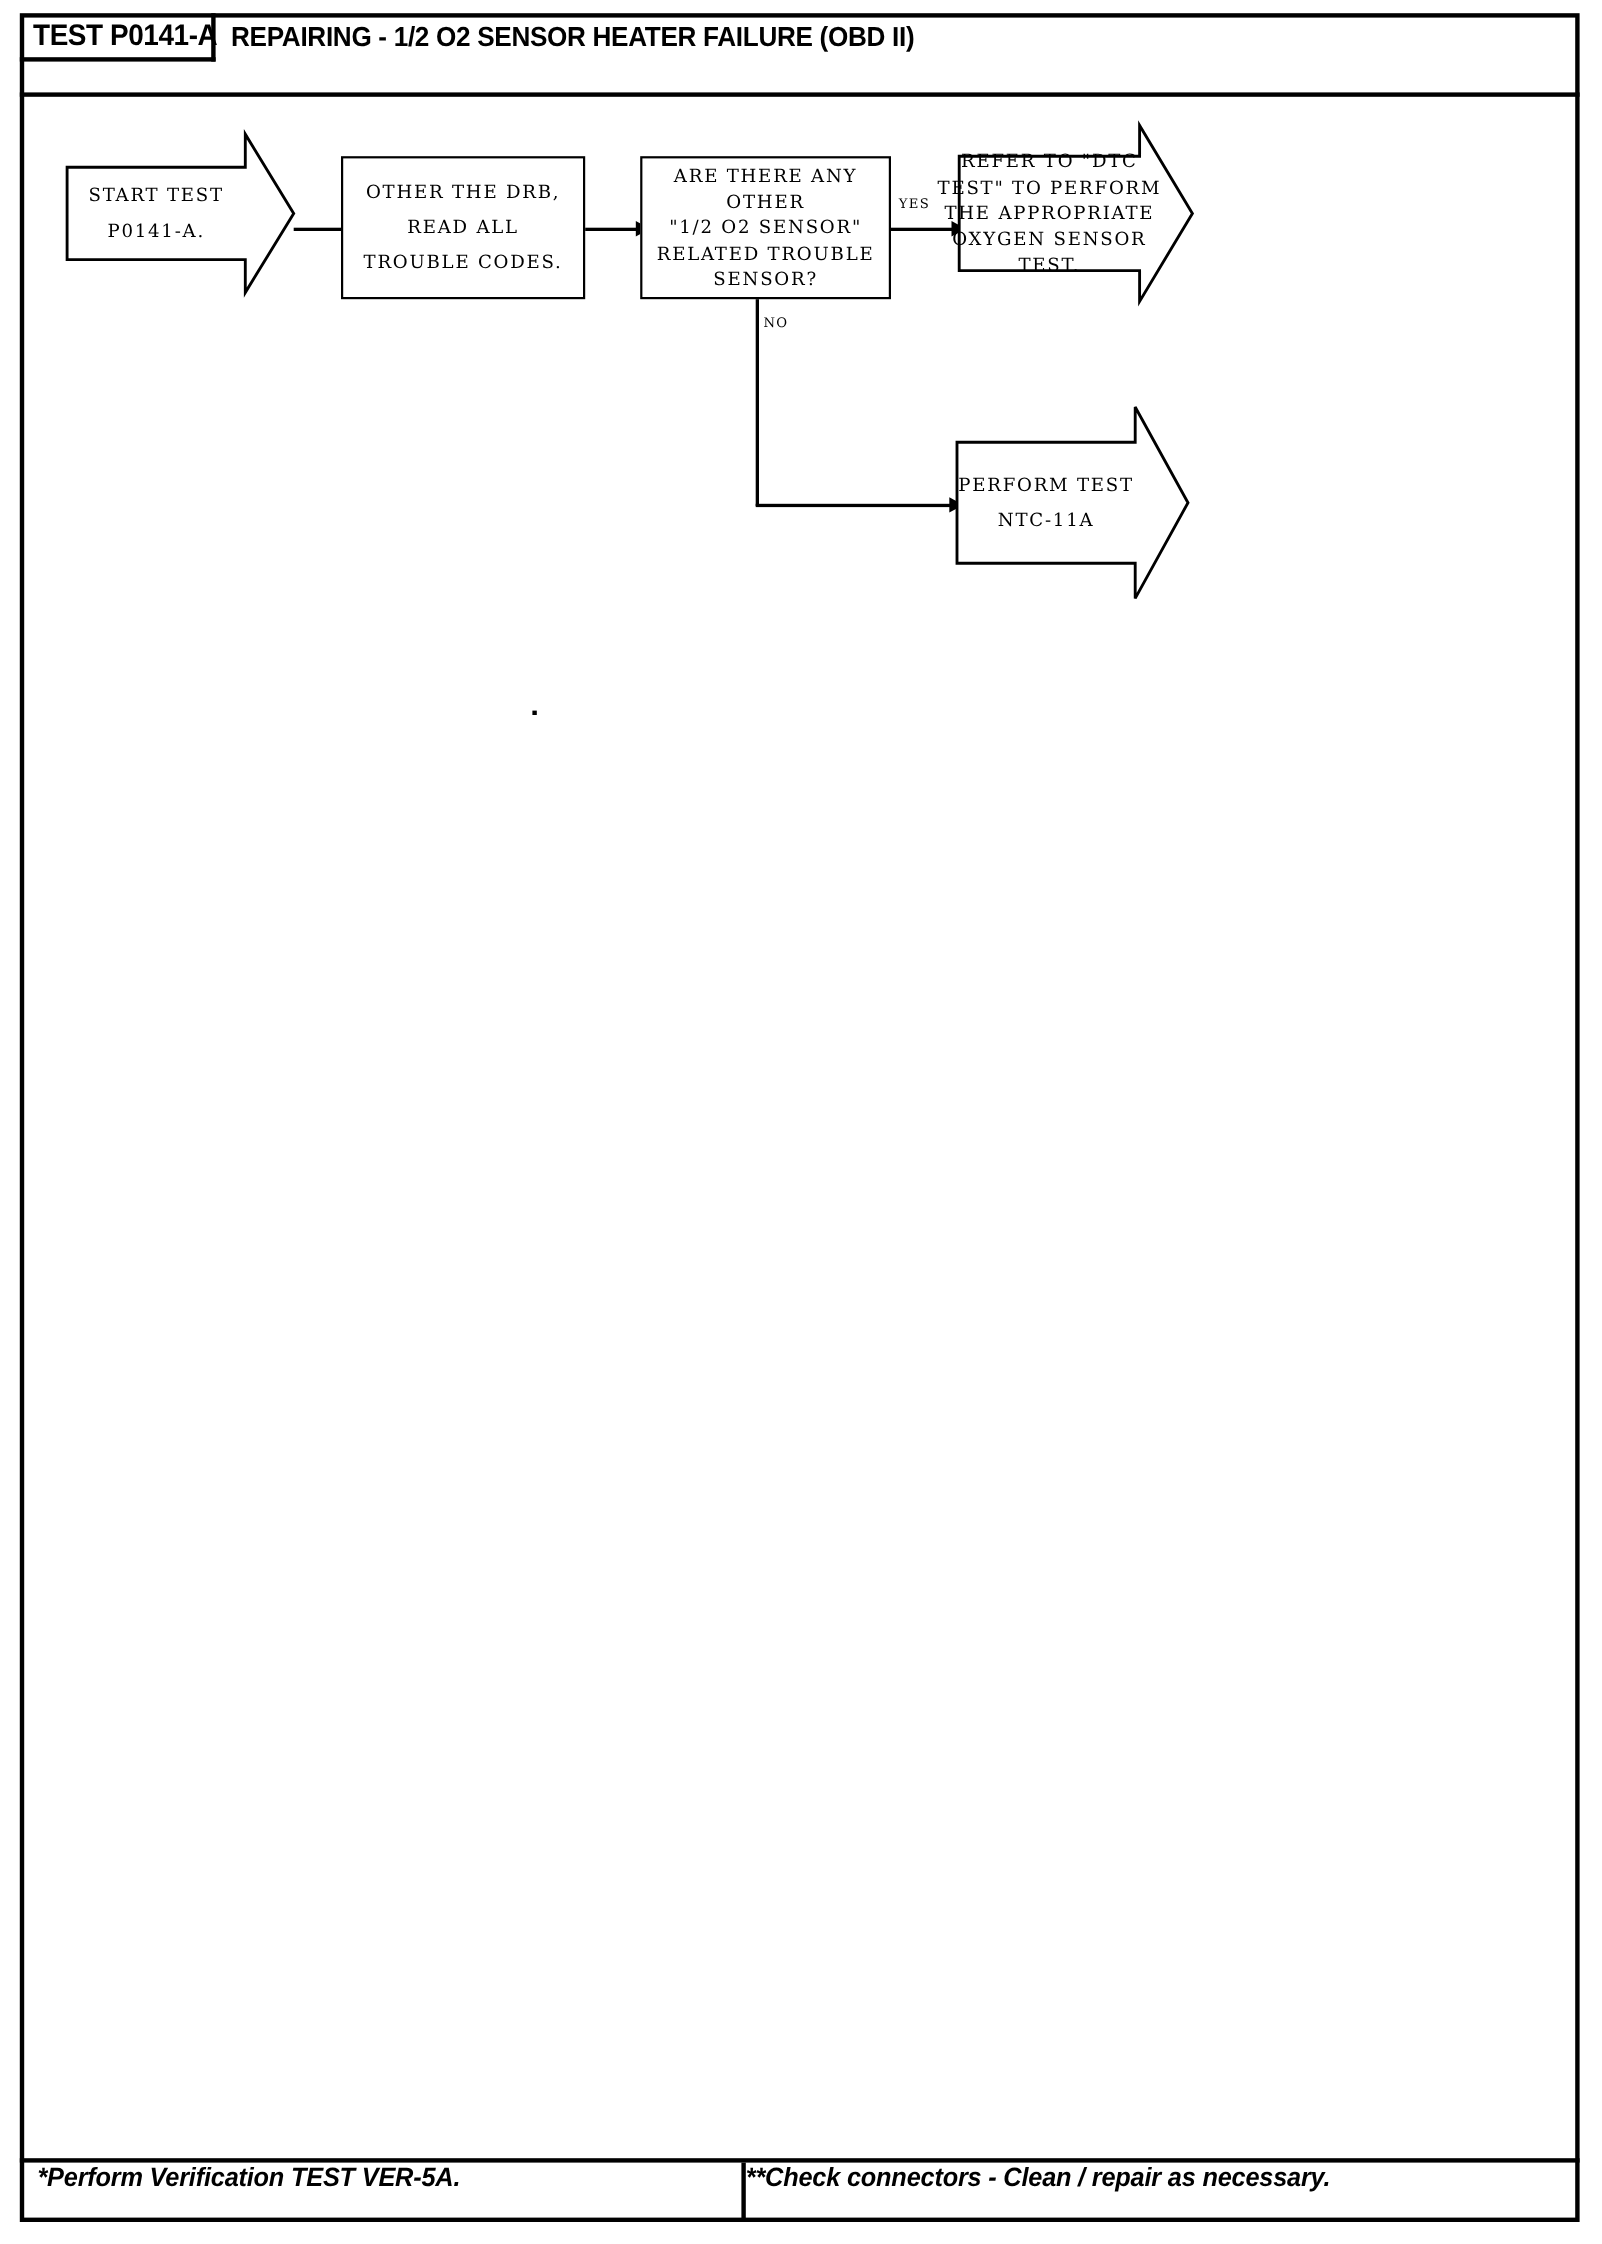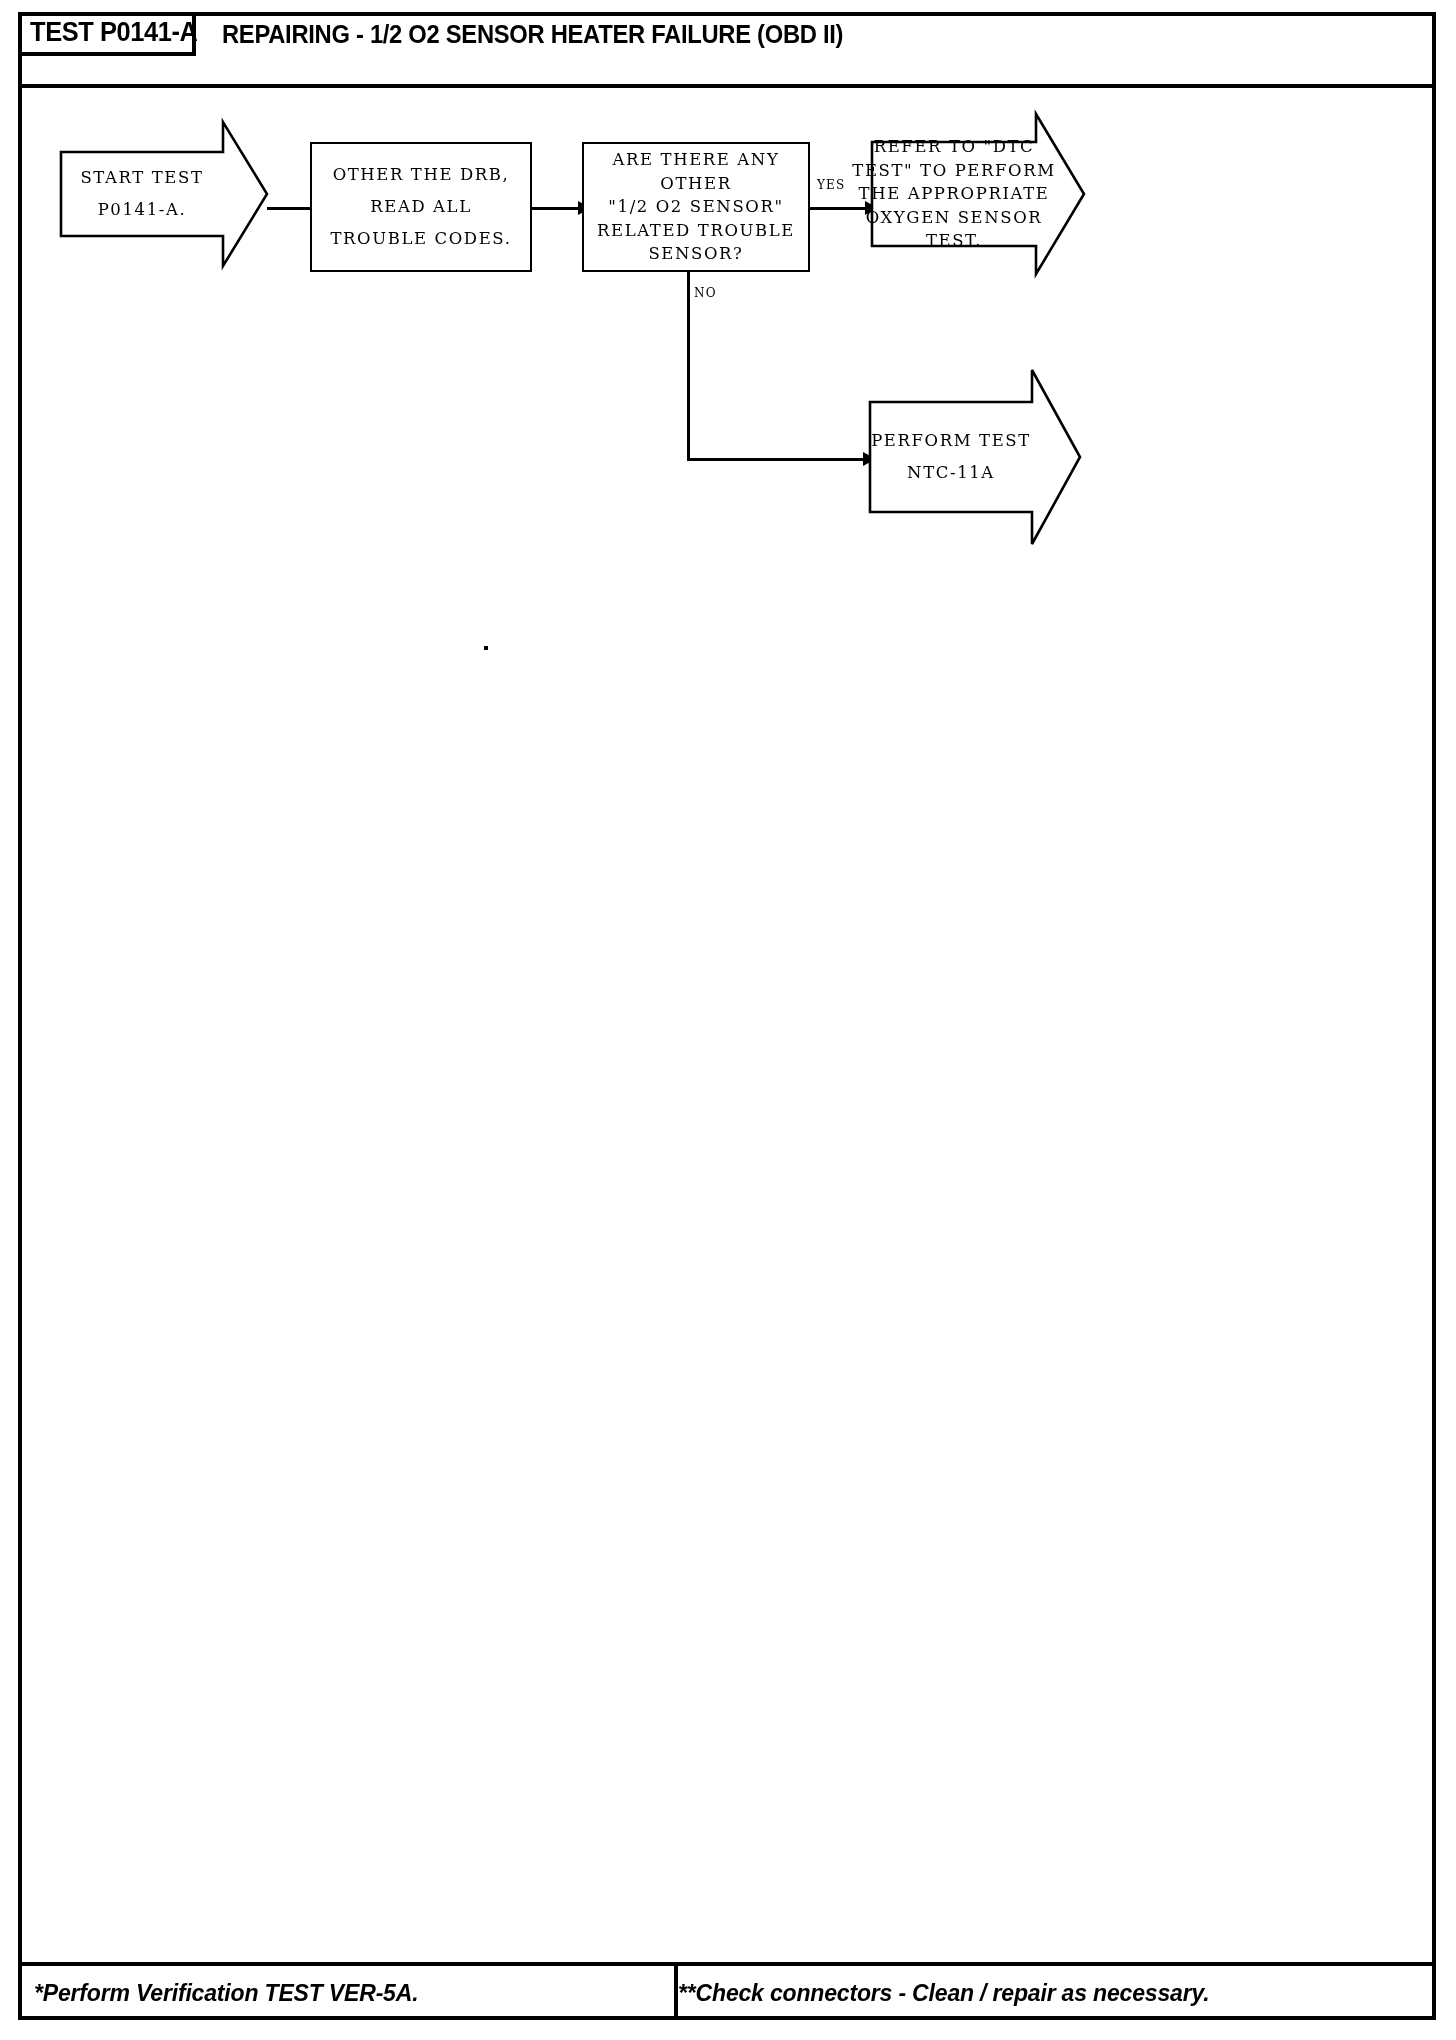--- a/index.html
+++ b/index.html
@@ -59,21 +59,21 @@
     font-weight: bold;
     letter-spacing: -0.4px;
     transform: scaleX(0.94);
     transform-origin: left center;
     white-space: nowrap;
   }
   .header-title-cell {
     flex: 1;
     display: flex;
     align-items: center;
-    padding-left: 26px;
+    padding-left: 14px;
     box-sizing: border-box;
   }
   .header-title-text {
     font-size: 25px;
     font-weight: bold;
     letter-spacing: -0.3px;
     transform: scaleX(0.95);
     transform-origin: left center;
     white-space: nowrap;
   }
@@ -195,21 +195,21 @@
     left: 18px;
     top: 1962px;
     width: 1418px;
     height: 58px;
     border-top: 4px solid #000;
     box-sizing: border-box;
     display: flex;
   }
   .footer-cell {
     display: flex;
-    align-items: center;
+    align-items: flex-start;
     box-sizing: border-box;
     height: 100%;
   }
   .footer-cell-left {
     width: 660px;
     border-right: 4px solid #000;
     padding-left: 16px;
   }
   .footer-cell-right {
     flex: 1;

